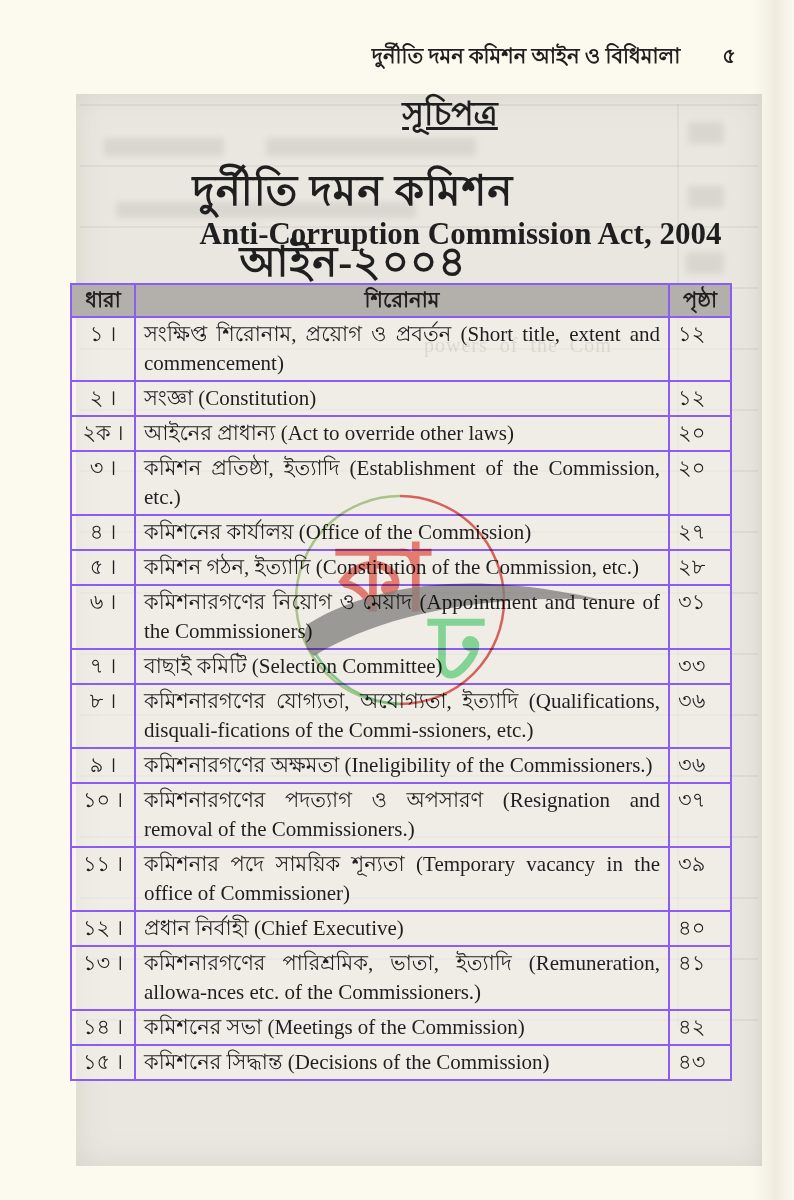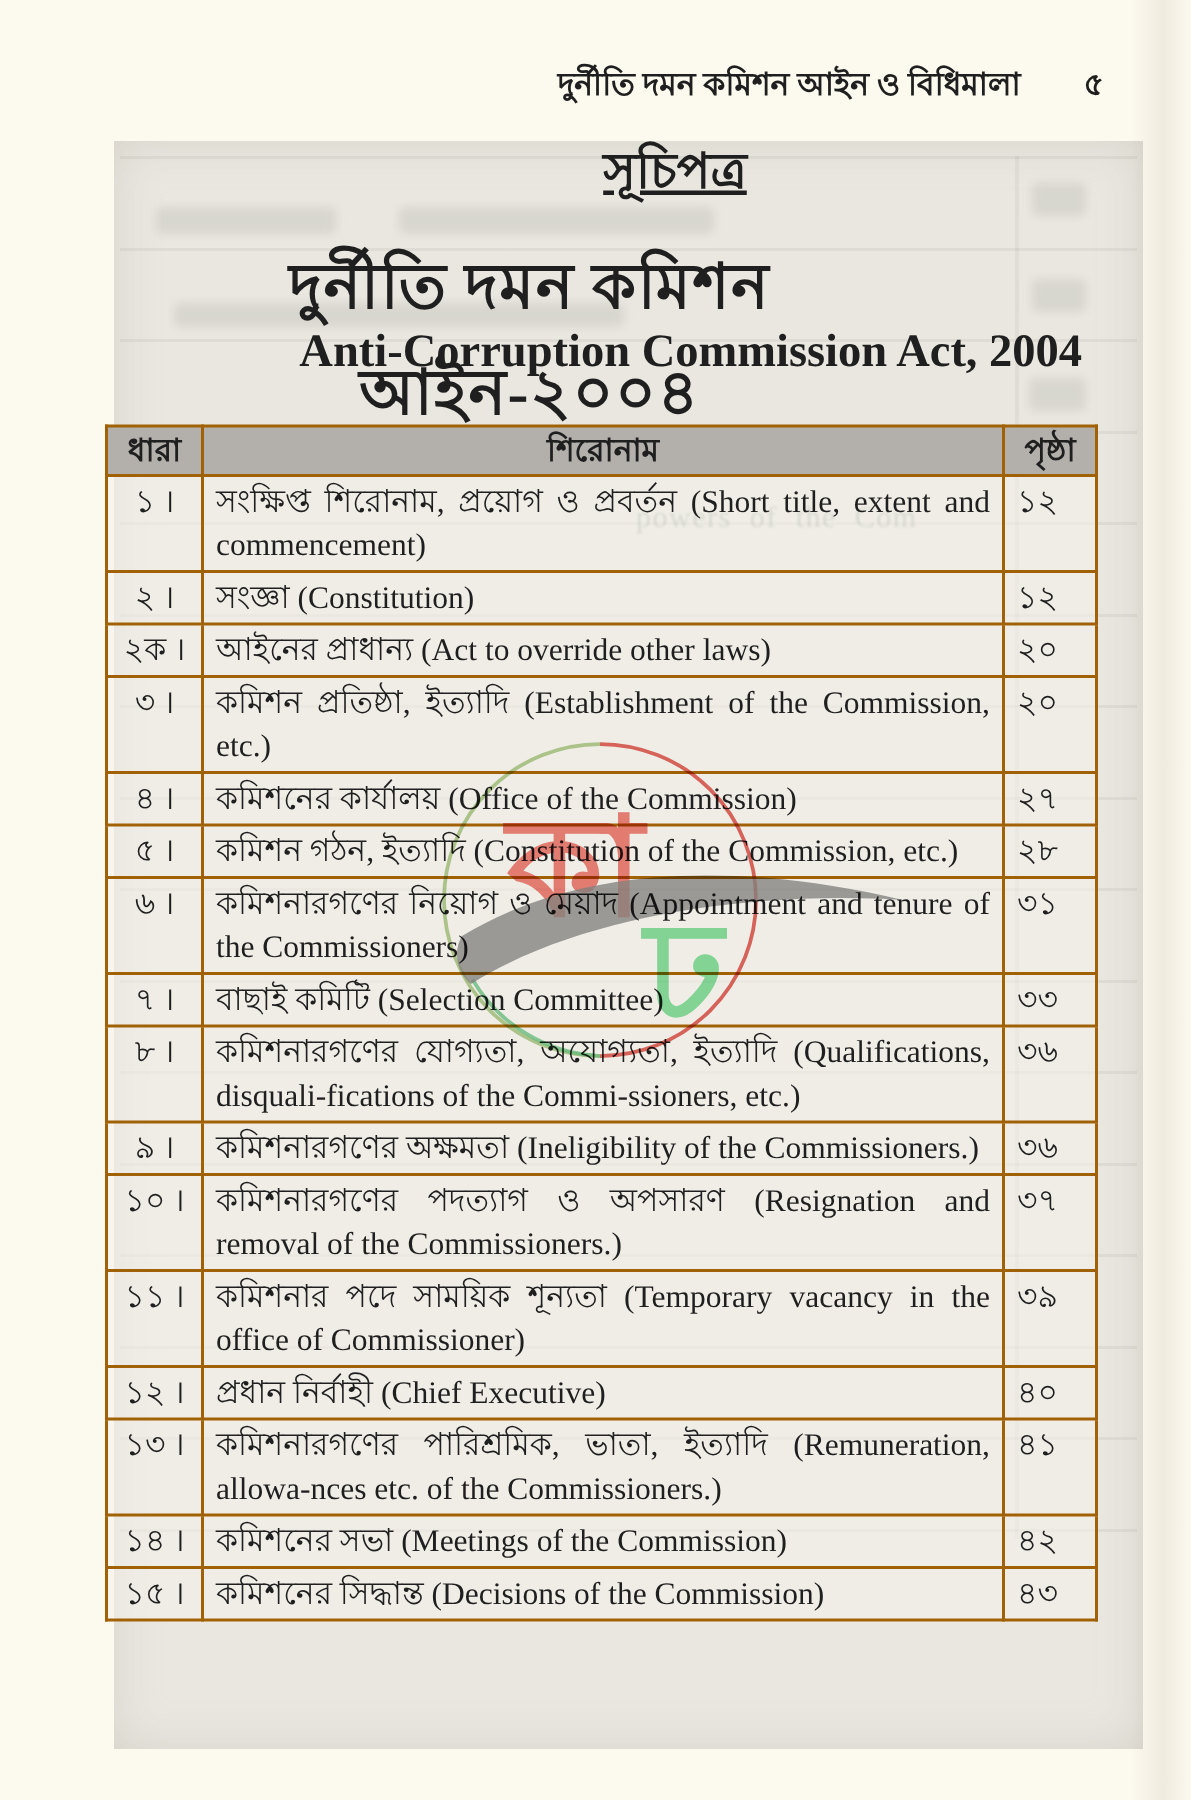--- a/index.html
+++ b/index.html
@@ -64,21 +64,21 @@
     font-family:"Liberation Serif","DejaVu Serif",serif;
   }
   
   table.toc{
     position:absolute;left:70px;top:283px;width:660px;
     border-collapse:collapse;
     table-layout:fixed;
     background:rgba(245,243,236,0.55);
   }
   table.toc th,table.toc td{
-    border:2px solid #a16207;
+    border:2px solid #8b5cf6;
     padding:2px 8px;
     font-size:21px;line-height:29px;
     vertical-align:top;
   }
   table.toc th{
     background:#b3b0ac;
     font-weight:bold;text-align:center;
     padding:1px 4px;
   }
   col.c-serial{width:64px;}

